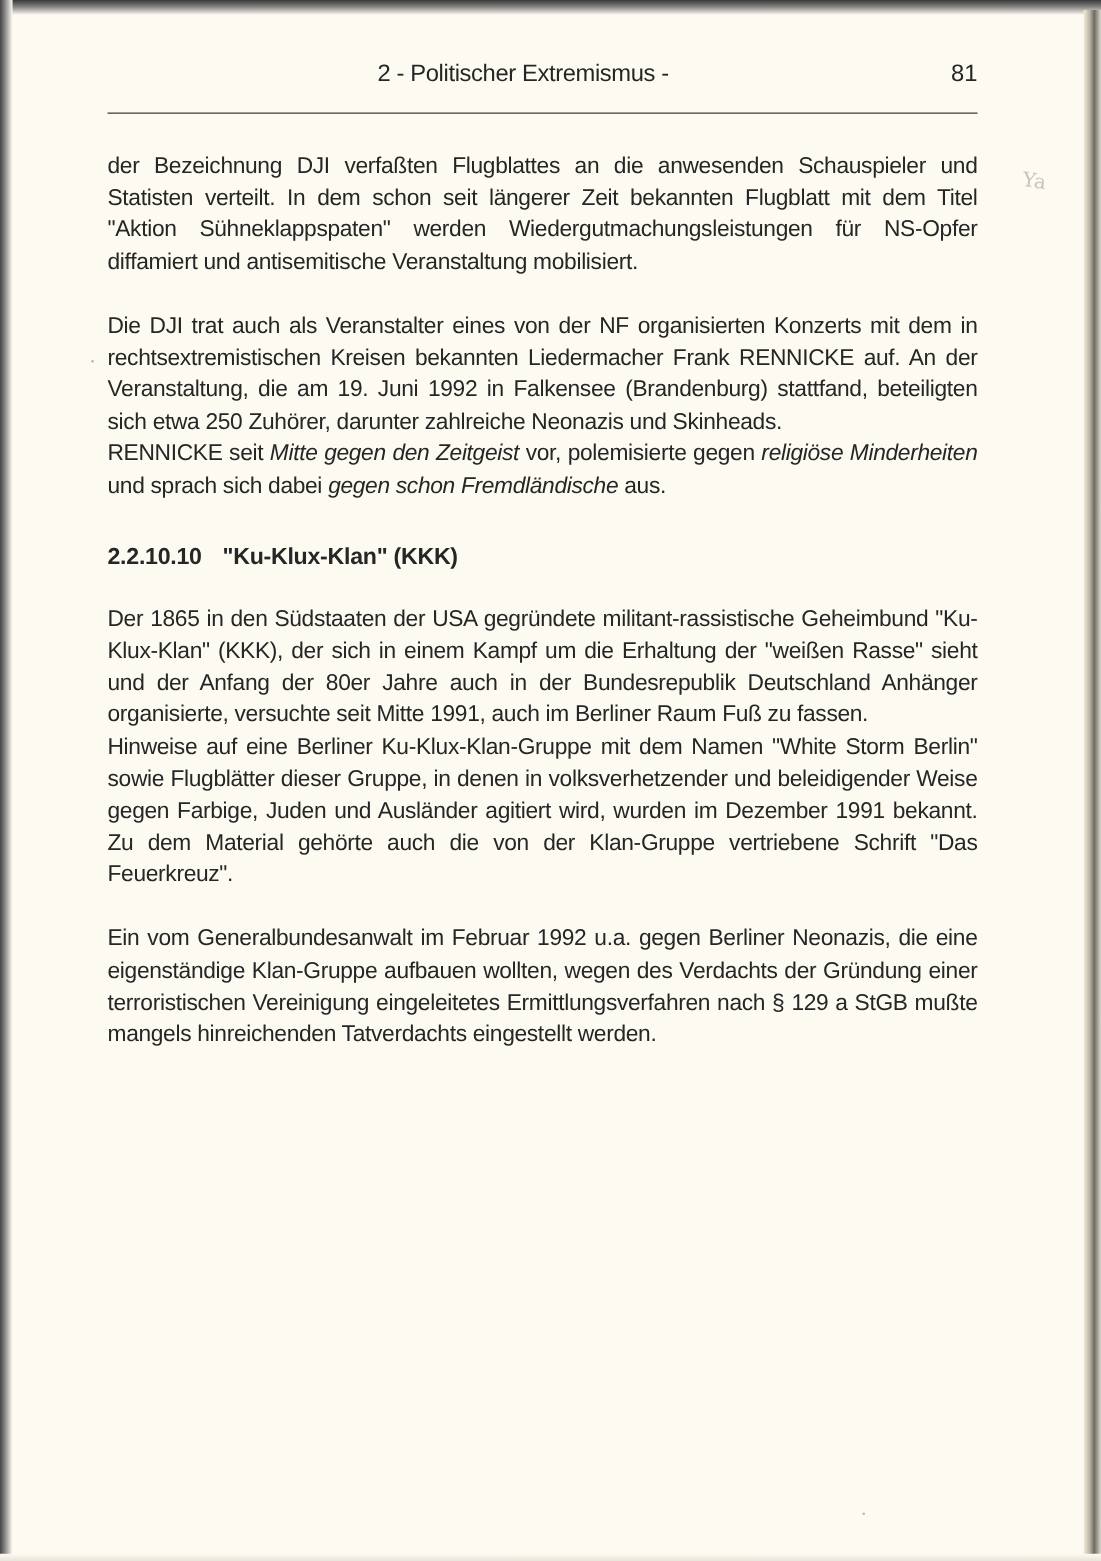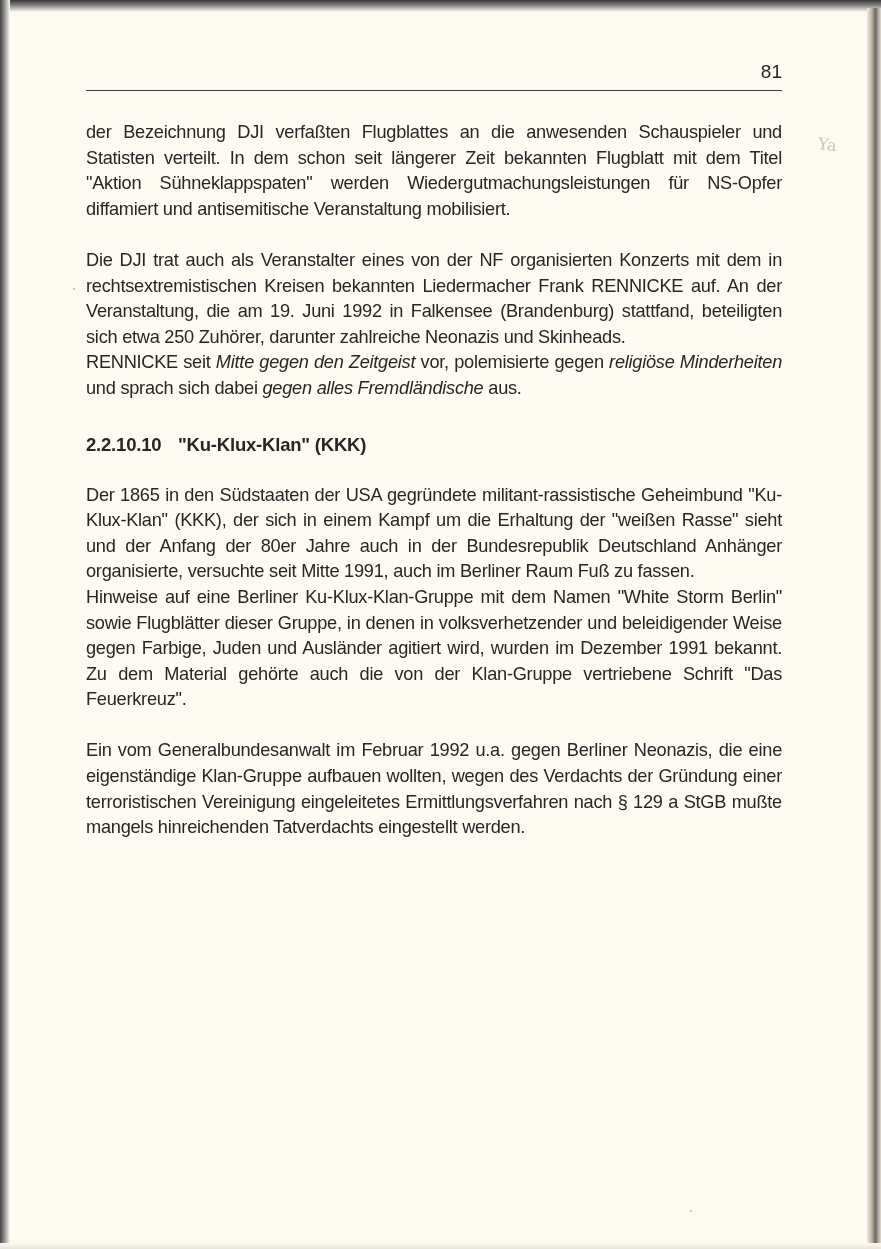--- a/index.html
+++ b/index.html
@@ -61,21 +61,21 @@
     }
     .running-title {
       position: absolute;
       left: 216px;
       top: 0;
       letter-spacing: -0.3px;
     }
     .page-number {
       position: absolute;
       right: 0;
-      top: 12px;
+      top: 0;
     }
     .head-rule {
       position: absolute;
       top: 90px;
       left: 0;
       width: 696px;
       height: 0;
       border-top: 1.5px solid #3a3a3a;
     }
     .body-text {
@@ -129,28 +129,29 @@
   <div class="left-edge"></div>
   <div class="right-edge"></div>
   <div class="bottom-edge"></div>
 
   <span class="margin-scribble">Ya</span>
   <span class="speck" style="left:73px;top:288px;width:2px;height:2px;"></span>
   <span class="speck" style="left:690px;top:1210px;width:2px;height:2px;"></span>
 
   <div class="page">
     <div class="running-head">
+      <span class="running-title">2 - Politischer Extremismus -</span>
       <span class="page-number">81</span>
     </div>
     <div class="head-rule"></div>
 
     <div class="body-text">
       <p>der Bezeichnung DJI verfaßten Flugblattes an die anwesenden Schauspieler und Statisten verteilt. In dem schon seit längerer Zeit bekannten Flugblatt mit dem Titel "Aktion Sühneklappspaten" werden Wiedergutmachungs­leistungen für NS-Opfer diffamiert und antisemitische Veranstaltung mobili­siert.</p>
       <p class="para-gap">Die DJI trat auch als Veranstalter eines von der NF organisierten Konzerts mit dem in rechtsextremistischen Kreisen bekannten Liedermacher Frank RENNICKE auf. An der Veranstaltung, die am 19. Juni 1992 in Falkensee (Brandenburg) stattfand, beteiligten sich etwa 250 Zuhörer, darunter zahl­reiche Neonazis und Skinheads.</p>
-      <p><span>RENNICKE seit </span><em>Mitte gegen den Zeitgeist</em><span> vor, polemisierte gegen </span><em>reli­giöse Minderheiten</em><span> und sprach sich dabei </span><em>gegen alles Fremdländische</em><span> aus.</span></p>
+      <p><span>RENNICKE seit </span><em>Mitte gegen den Zeitgeist</em><span> vor, polemisierte gegen </span><em>reli­giöse Minderheiten</em><span> und sprach sich dabei </span><em>gegen schon Fremdländische</em><span> aus.</span></p>
 
       <h2 class="section-heading">
         <span class="num">2.2.10.10</span><span>"Ku-Klux-Klan" (KKK)</span>
       </h2>
 
       <p>Der 1865 in den Südstaaten der USA gegründete militant-rassistische Geheimbund "Ku-Klux-Klan" (KKK), der sich in einem Kampf um die Erhal­tung der "weißen Rasse" sieht und der Anfang der 80er Jahre auch in der Bundesrepublik Deutschland Anhänger organisierte, versuchte seit Mitte 1991, auch im Berliner Raum Fuß zu fassen.</p>
       <p>Hinweise auf eine Berliner Ku-Klux-Klan-Gruppe mit dem Namen "White Storm Berlin" sowie Flugblätter dieser Gruppe, in denen in volksverhetzen­der und beleidigender Weise gegen Farbige, Juden und Ausländer agitiert wird, wurden im Dezember 1991 bekannt. Zu dem Material gehörte auch die von der Klan-Gruppe vertriebene Schrift "Das Feuerkreuz".</p>
       <p class="para-gap">Ein vom Generalbundesanwalt im Februar 1992 u.a. gegen Berliner Neonazis, die eine eigenständige Klan-Gruppe aufbauen wollten, wegen des Verdachts der Gründung einer terroristischen Vereinigung eingeleitetes Ermittlungsverfahren nach § 129 a StGB mußte mangels hinreichenden Tat­verdachts eingestellt werden.</p>
     </div>
   </div>

